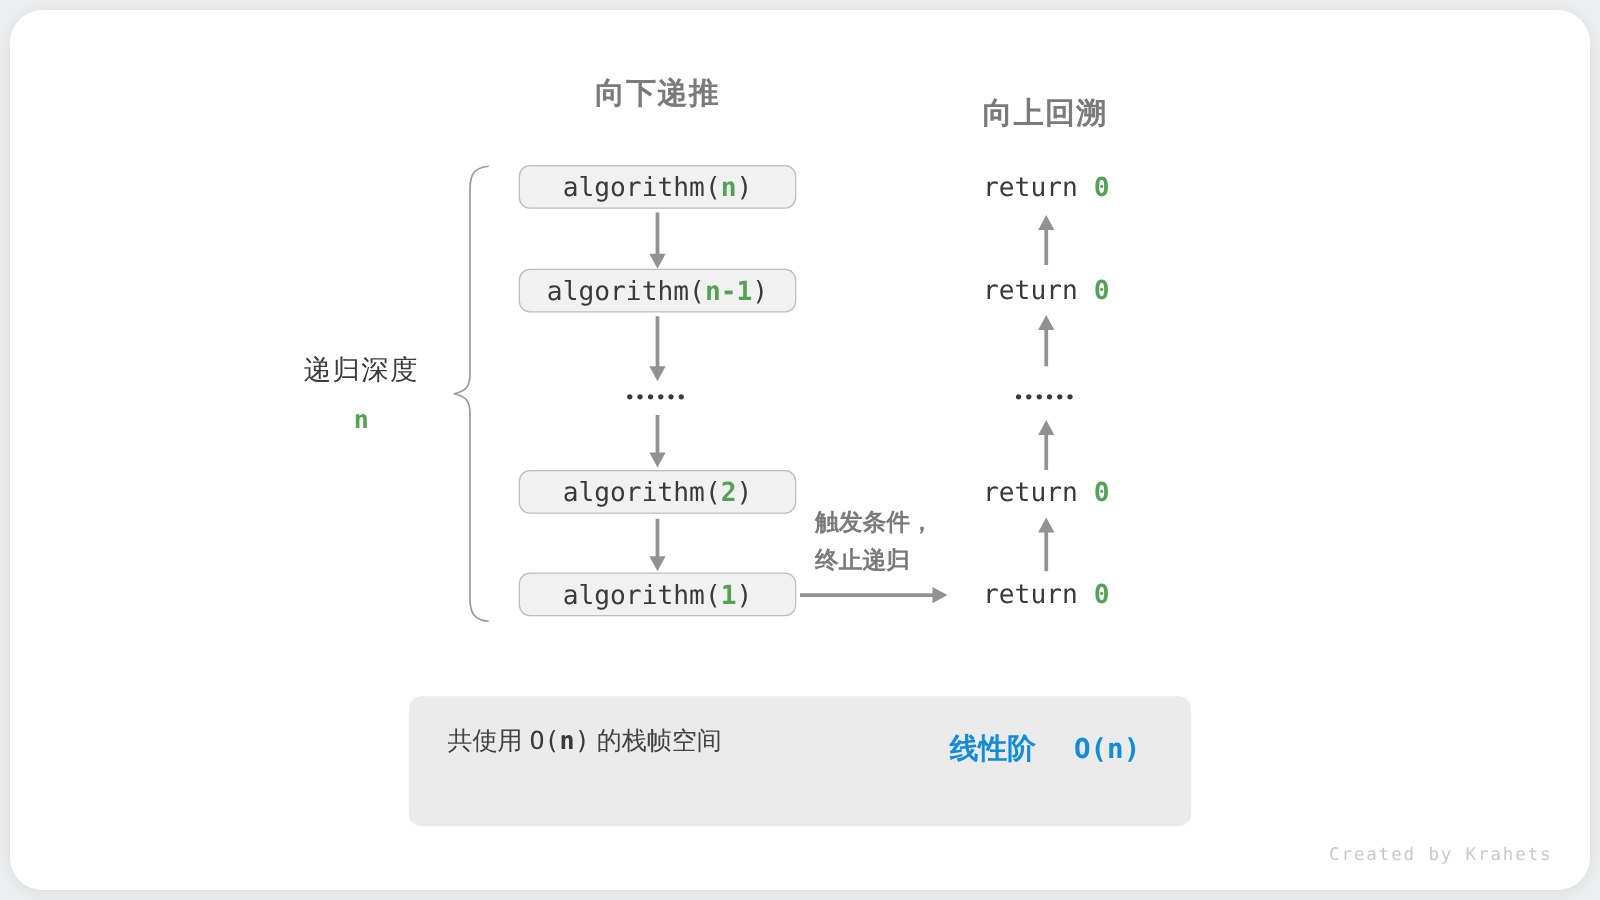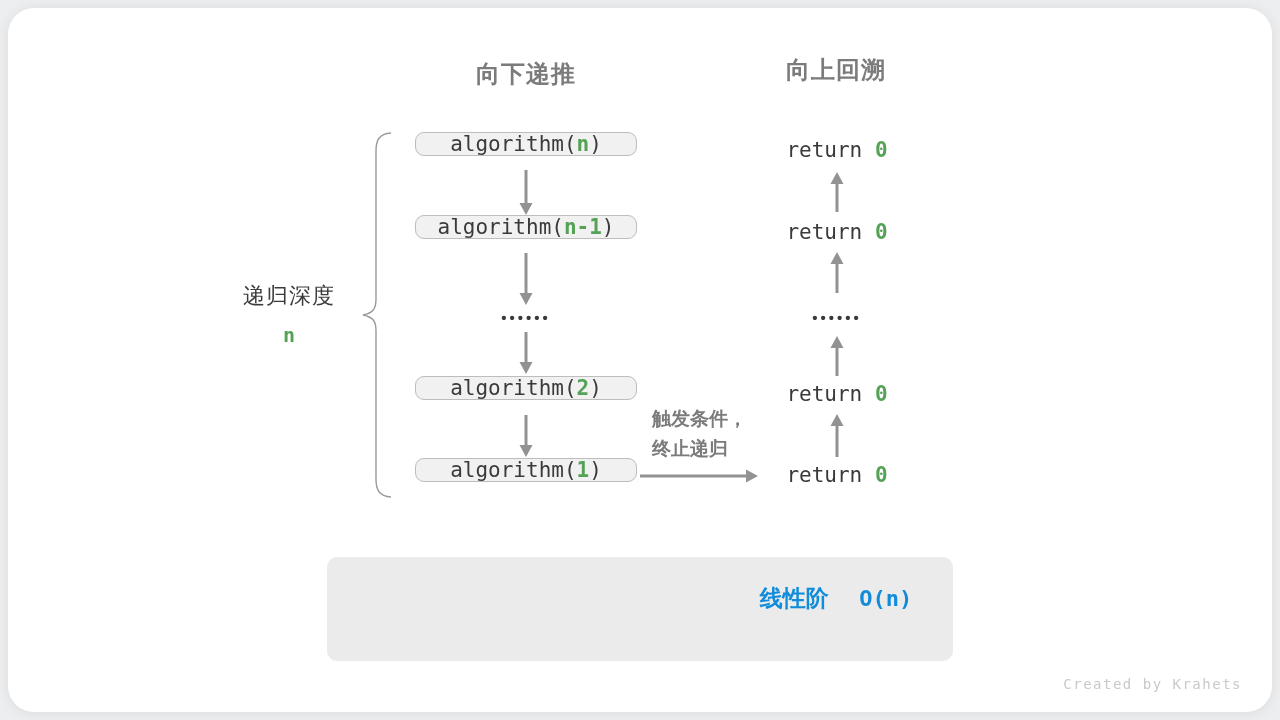--- a/index.html
+++ b/index.html
@@ -17,21 +17,21 @@
 
   .col-title {
     position: absolute; width: 240px; text-align: center;
     font-size: 24px; font-weight: bold; color: var(--color-heading_gray, #7b7b7b);
     letter-spacing: 1px;
   }
 
   .overlay { position: absolute; left: 0; top: 0; width: 1280px; height: 720px; pointer-events: none; }
 
   .call-box {
-    position: absolute; left: 415px; width: 222px; height: 24px;
+    position: absolute; left: 415px; width: 222px; height: 35px;
     background: var(--color-box_fill, #f1f1f1);
     border: 1.6px solid var(--color-box_border, #bdbdbd);
     border-radius: 9px;
     display: flex; align-items: center; justify-content: center;
     font-family: "DejaVu Sans Mono", monospace;
     font-size: 21px; color: var(--color-code_text, #3a3a3a);
   }
 
   .green { color: var(--color-green, #55a257); font-weight: bold; }
 
@@ -82,21 +82,21 @@
   }
 </style>
 </head>
 <body>
 
 <div class="canvas">
 
   <div class="card"></div>
 
   <div class="col-title" style="left:406px; top:58px;">向下递推</div>
-  <div class="col-title" style="left:716px; top:54px;">向上回溯</div>
+  <div class="col-title" style="left:716px; top:74px;">向上回溯</div>
 
   <svg class="overlay" viewBox="0 0 1280 720">
 
     <g fill="none" stroke="#9a9a9a" stroke-width="1.4">
       <path d="M 391 133 C 379 134 376 140 376 151 L 376 299 C 376 309 373 313 363 315 C 373 317 376 321 376 331 L 376 479 C 376 490 379 496 391 497"></path>
     </g>
 
     <g stroke="#929292" stroke-width="3" fill="#929292">
       <line x1="526" y1="170" x2="526" y2="204"></line>
         <polygon points="526,215 519.5,203 532.5,203" stroke="none"></polygon>
@@ -168,20 +168,21 @@
     <span>return </span><span class="green">0</span>
   </div>
 
   <div class="trigger">
     <div>触发条件，</div>
     <div>终止递归</div>
   </div>
 
   <div class="summary-box"></div>
   <div class="summary-left">
+    <div><span>共使用 </span><span class="code">O(</span><span class="code green">n</span><span class="code">)</span><span> 的栈帧空间</span></div>
   </div>
   <div class="summary-right">
     <div class="result-line"><span>线性阶 </span><span class="code">O(n)</span></div>
   </div>
 
   <div class="credit">Created by Krahets</div>
 
 </div>
 
 </body></html>

